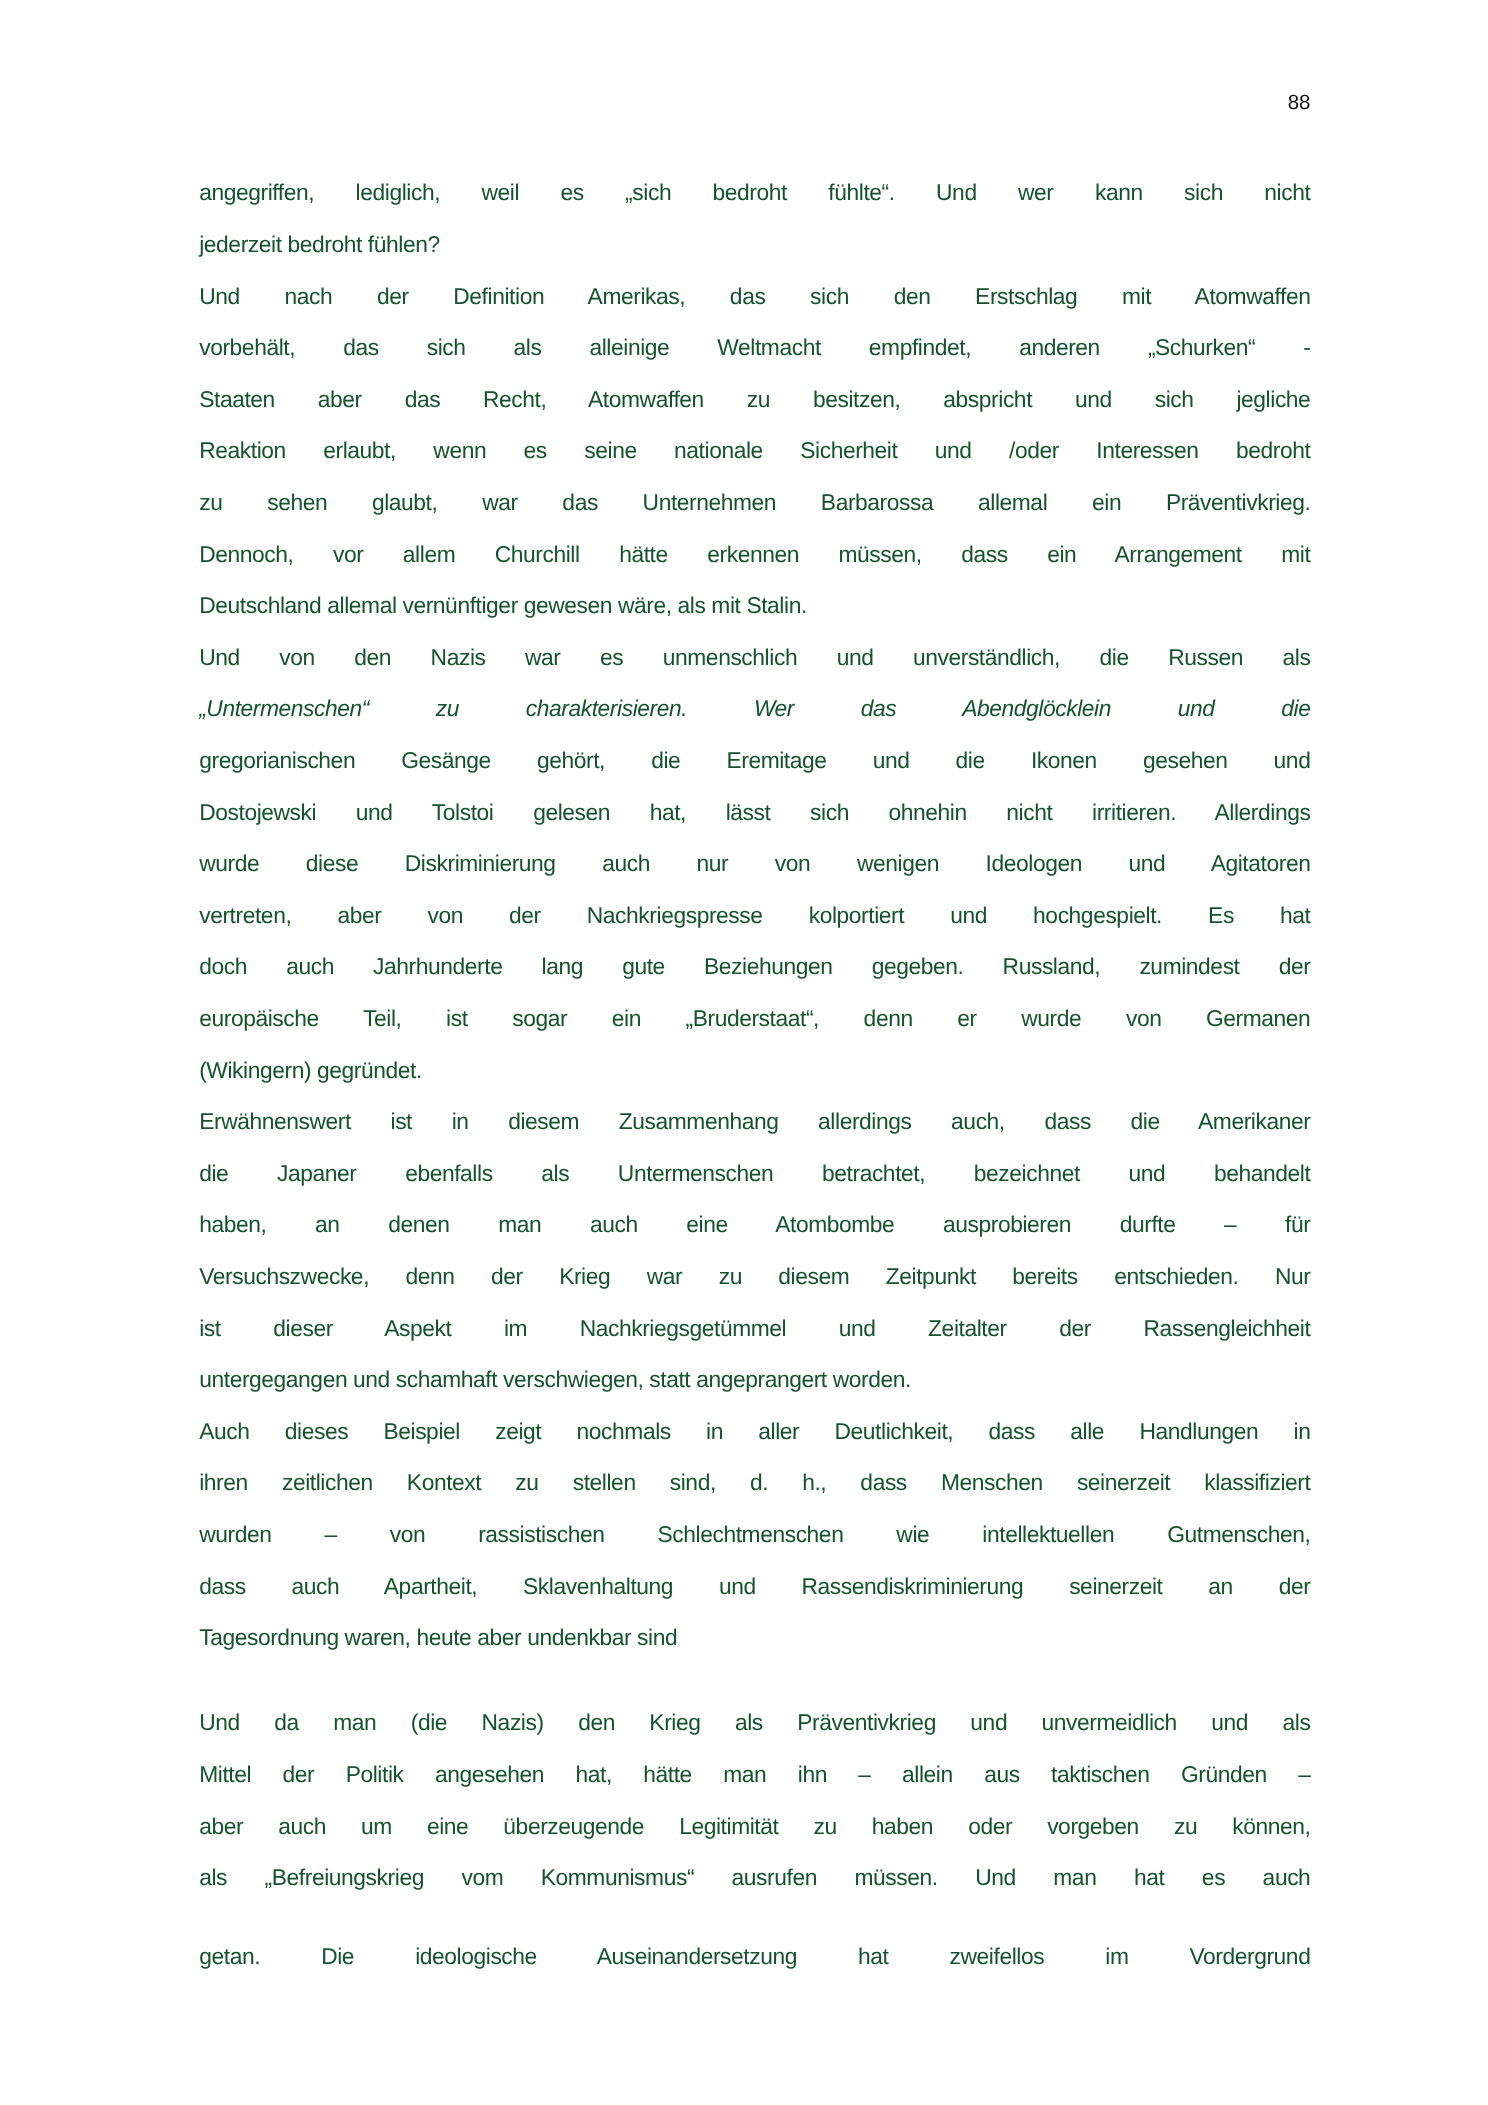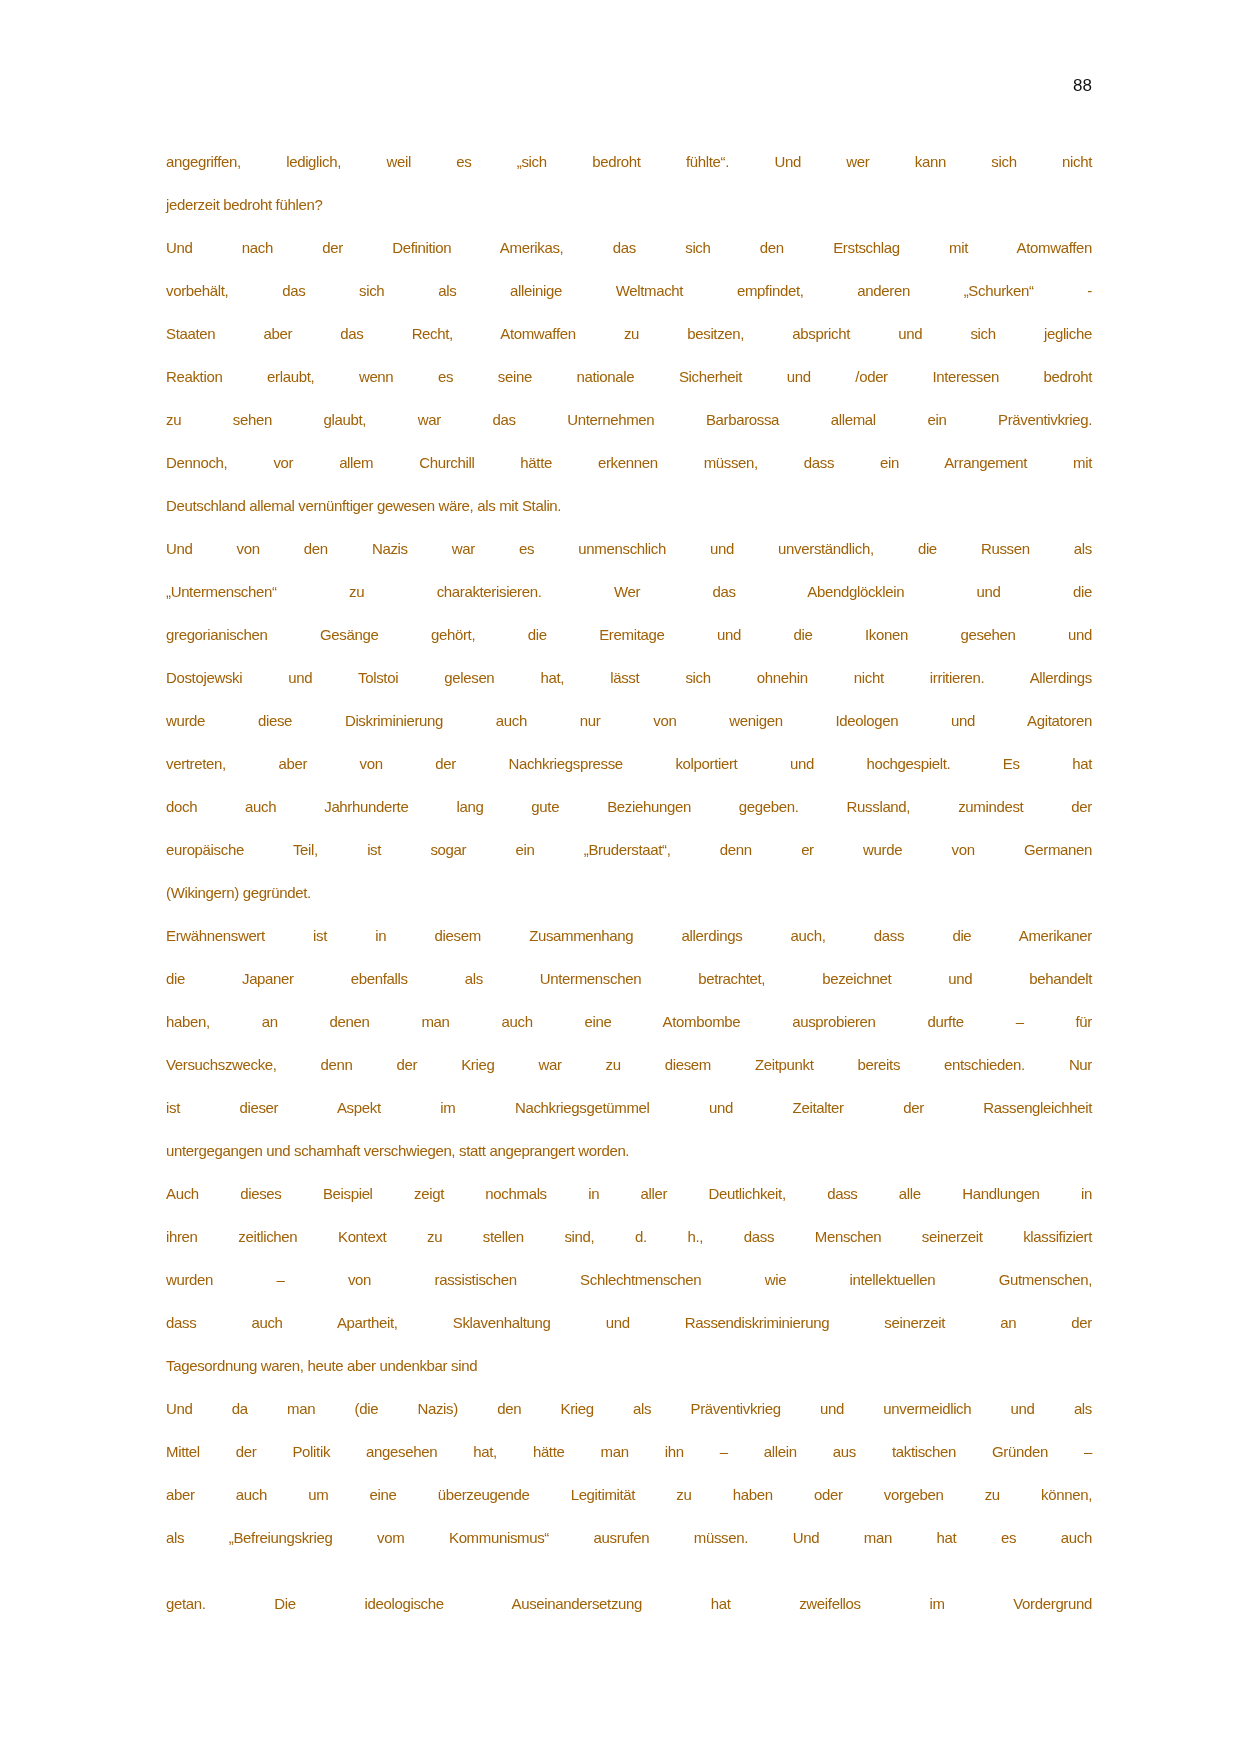--- a/index.html
+++ b/index.html
@@ -4,21 +4,21 @@
 <style>
   html, body { margin: 0; padding: 0; background: #ffffff; }
   body { width: 1240px; height: 1754px; position: relative; overflow: hidden; }
   .page { position: absolute; left: 0; top: 0; width: 1240px; height: 1324px; background: #fff; }
   .page-number {
     position: absolute; top: 76px; left: 1040px; width: 52px; text-align: right;
     font-family: "Liberation Sans", sans-serif; font-size: 17px; color: #111; line-height: 20px;
   }
   .body-text {
     position: absolute; left: 166px; top: 147px; width: 926px;
-    font-family: "Liberation Sans", sans-serif; font-size: 15px; color: #a16207;
+    font-family: "Liberation Sans", sans-serif; font-size: 19px; color: #14532d;
     letter-spacing: -0.35px;
   }
   .line {
     display: block; height: 43px; line-height: 30px; white-space: pre;
     text-align: justify; text-align-last: justify; overflow: visible;
   }
   .line.last { text-align-last: left; }
 </style>
 </head>
 <body>
@@ -29,38 +29,38 @@
       <span class="line" style="white-space: normal;">angegriffen, lediglich, weil es „sich bedroht fühlte“. Und wer kann sich nicht</span>
       <span class="line last" style="white-space: pre;">jederzeit bedroht fühlen?</span>
       <span class="line" style="white-space: normal;"> Und nach der Definition  Amerikas, das sich den Erstschlag mit Atomwaffen</span>
       <span class="line" style="white-space: normal;">vorbehält, das sich  als alleinige Weltmacht empfindet, anderen „Schurken“ -</span>
       <span class="line" style="white-space: normal;">Staaten aber das Recht, Atomwaffen zu besitzen, abspricht und sich jegliche</span>
       <span class="line" style="white-space: normal;">Reaktion erlaubt, wenn es seine nationale Sicherheit und /oder Interessen bedroht</span>
       <span class="line" style="white-space: normal;">zu sehen glaubt, war das Unternehmen Barbarossa allemal  ein Präventivkrieg.</span>
       <span class="line" style="white-space: normal;">Dennoch, vor allem Churchill hätte erkennen müssen, dass ein Arrangement mit</span>
       <span class="line last" style="white-space: pre;">Deutschland allemal vernünftiger gewesen wäre, als mit Stalin.</span>
       <span class="line" style="white-space: normal;"> Und von den Nazis war es  unmenschlich und unverständlich, die Russen als</span>
-      <span class="line" style="white-space: normal;">„Untermenschen“ zu charakterisieren. Wer das Abendglöcklein und die</span>
+      <span class="line" style="white-space: normal; font-style: italic;">„Untermenschen“ zu charakterisieren. Wer das Abendglöcklein und die</span>
       <span class="line" style="white-space: normal;">gregorianischen Gesänge gehört, die Eremitage und die Ikonen gesehen und</span>
       <span class="line" style="white-space: normal;">Dostojewski und Tolstoi gelesen hat, lässt sich ohnehin nicht irritieren. Allerdings</span>
       <span class="line" style="white-space: normal;">wurde  diese Diskriminierung auch nur von wenigen Ideologen und Agitatoren</span>
       <span class="line" style="white-space: normal;">vertreten, aber von der Nachkriegspresse kolportiert und hochgespielt.  Es hat</span>
       <span class="line" style="white-space: normal;">doch auch Jahrhunderte lang gute Beziehungen gegeben. Russland, zumindest der</span>
       <span class="line" style="white-space: normal;">europäische Teil, ist sogar ein „Bruderstaat“, denn er wurde von Germanen</span>
       <span class="line last" style="white-space: pre;">(Wikingern) gegründet.</span>
       <span class="line" style="white-space: normal;">Erwähnenswert ist in diesem Zusammenhang allerdings auch, dass die Amerikaner</span>
       <span class="line" style="white-space: normal;">die Japaner ebenfalls als  Untermenschen betrachtet, bezeichnet und behandelt</span>
       <span class="line" style="white-space: normal;">haben,  an denen man auch eine Atombombe ausprobieren durfte – für</span>
       <span class="line" style="white-space: normal;">Versuchszwecke, denn der Krieg war zu diesem Zeitpunkt bereits entschieden. Nur</span>
       <span class="line" style="white-space: normal;">ist dieser Aspekt im Nachkriegsgetümmel und Zeitalter der Rassengleichheit</span>
       <span class="line last" style="white-space: pre;">untergegangen und schamhaft verschwiegen, statt angeprangert worden.</span>
       <span class="line" style="white-space: normal;"> Auch dieses Beispiel zeigt nochmals in aller Deutlichkeit, dass alle Handlungen in</span>
       <span class="line" style="white-space: normal;">ihren zeitlichen Kontext zu stellen sind, d. h., dass Menschen seinerzeit klassifiziert</span>
       <span class="line" style="white-space: normal;">wurden – von rassistischen Schlechtmenschen wie intellektuellen Gutmenschen,</span>
       <span class="line" style="white-space: normal;">dass auch  Apartheit,  Sklavenhaltung und Rassendiskriminierung seinerzeit an der</span>
       <span class="line last" style="white-space: pre;">Tagesordnung waren, heute aber undenkbar sind</span>
-      <span class="line" style="white-space: normal;">Und  da man (die Nazis) den Krieg als Präventivkrieg und unvermeidlich und als</span>
+      <span class="line" style="white-space: normal; margin-top: 28px;">Und  da man (die Nazis) den Krieg als Präventivkrieg und unvermeidlich und als</span>
       <span class="line" style="white-space: normal;">Mittel der Politik angesehen hat, hätte man ihn – allein aus taktischen Gründen –</span>
       <span class="line" style="white-space: normal;">aber auch um eine überzeugende  Legitimität zu haben oder vorgeben zu können,</span>
       <span class="line" style="white-space: normal;">als „Befreiungskrieg vom Kommunismus“ ausrufen müssen. Und man hat es auch</span>
       <span class="line" style="white-space: normal; margin-top: 23px;">getan. Die ideologische Auseinandersetzung hat zweifellos im Vordergrund</span>
     </div>
 </div>
 
 </body></html>

